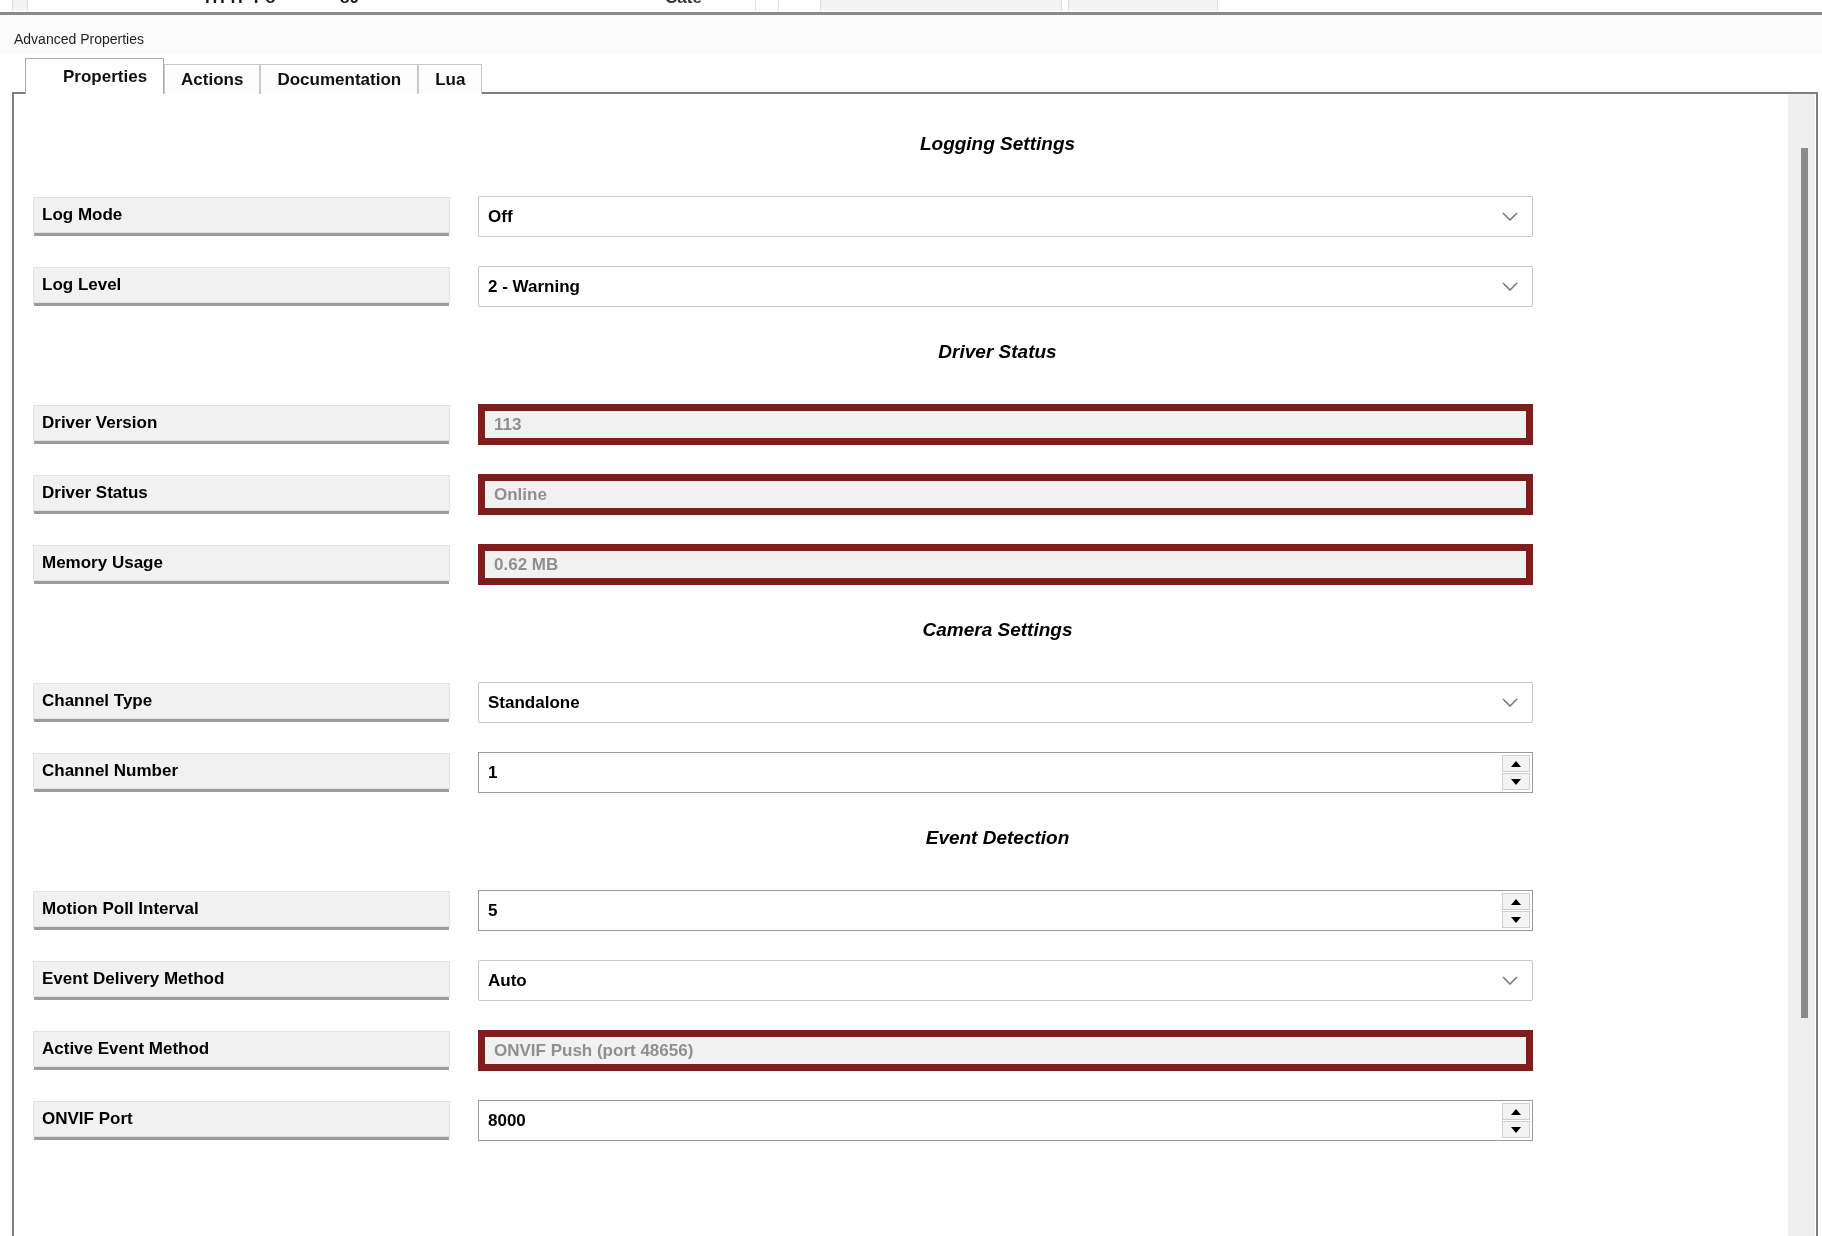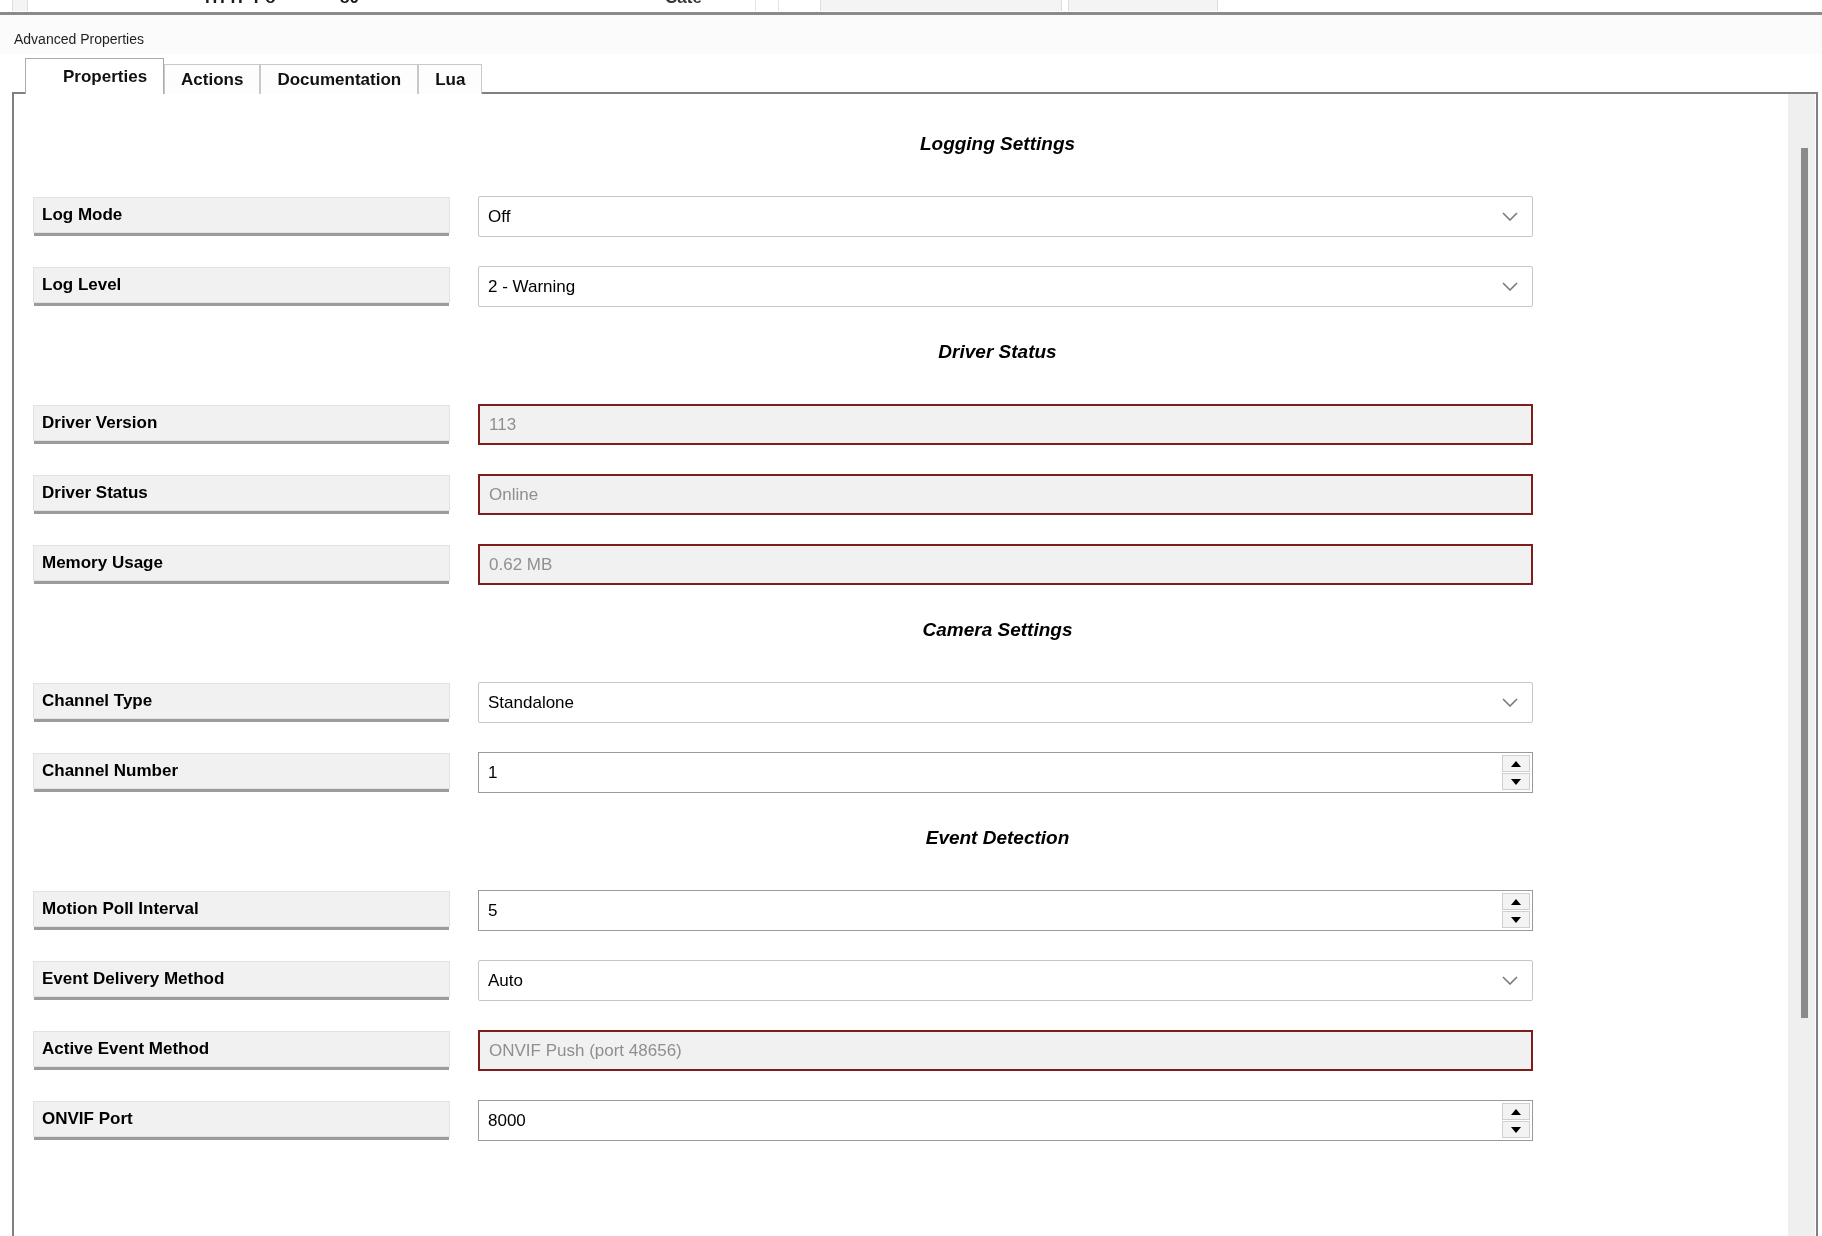--- a/index.html
+++ b/index.html
@@ -27,25 +27,25 @@
   .panel-content{position:relative;padding:0 0 0 11px;height:100%;box-sizing:border-box;}
   .section-header{margin:33px 0 40px 445px;width:1055px;height:24px;text-align:center;
                   font-size:19px;font-weight:bold;color:#000;line-height:24px;font-style:italic;}
   .section-header.first{margin-top:38px;}
   .prow{display:flex;height:41px;margin:0 0 29px 0;align-items:flex-start;padding-left:8px;}
   .label-box{box-sizing:border-box;width:417px;height:36px;margin-top:1px;background:#f1f1f1;
              border:1px solid #e2e2e2;box-shadow:0 4px 0 -1px #9c9c9c;
              font-size:17px;font-weight:bold;color:#000;line-height:34px;padding-left:8px;}
   .field{box-sizing:border-box;margin-left:28px;width:1055px;height:41px;background:#fff;
          display:flex;align-items:center;position:relative;}
-  .field .val{font-size:17px;font-weight:normal;color:#000;padding-left:9px;white-space:pre;}
+  .field .val{font-size:17px;font-weight:bold;color:#000;padding-left:9px;white-space:pre;}
   .field.dropdown{border:1px solid #c6c6c6;border-radius:2px;justify-content:space-between;cursor:default;}
   .field.dropdown .chev{margin-right:14px;display:flex;align-items:center;}
   .field.spinner{border:1px solid #9b9b9b;}
-  .field.readonly{background:#f1f1f1;border:2px solid #7f1d1d;}
+  .field.readonly{background:#f1f1f1;border:7px solid #7f1d1d;}
   .field.readonly .val{color:#8f8f8f;}
   .spin-group{position:absolute;right:2px;top:2px;bottom:2px;width:28px;display:flex;flex-direction:column;gap:1px;}
   .spin-btn{flex:1;background:#f3f3f3;border:1px solid #cfcfcf;display:flex;align-items:center;justify-content:center;padding:0;cursor:default;}
   .tri-up{width:0;height:0;border-left:5px solid transparent;border-right:5px solid transparent;border-bottom:6px solid #000;}
   .tri-down{width:0;height:0;border-left:5px solid transparent;border-right:5px solid transparent;border-top:6px solid #000;}
   
   .vscroll{position:absolute;top:0;right:1px;bottom:0;width:27px;background:#efefef;}
   .vthumb{position:absolute;left:13px;width:7px;top:54px;height:870px;background:#8a8a8a;}
 </style>
 </head>

